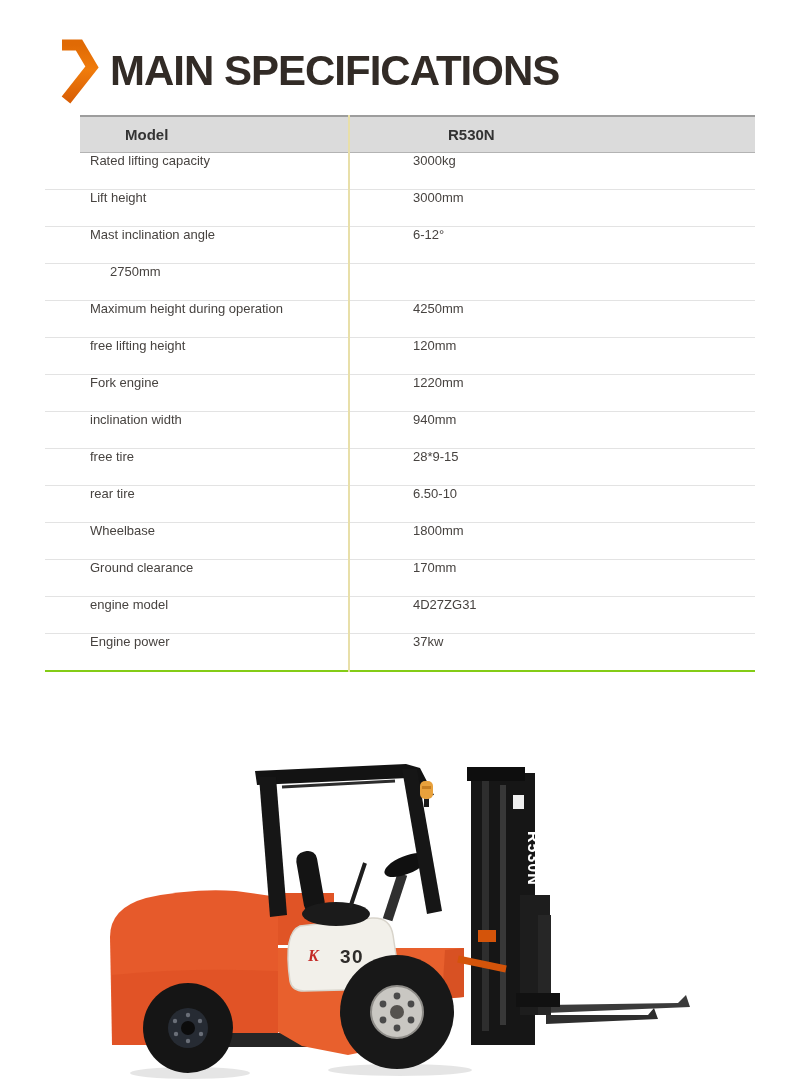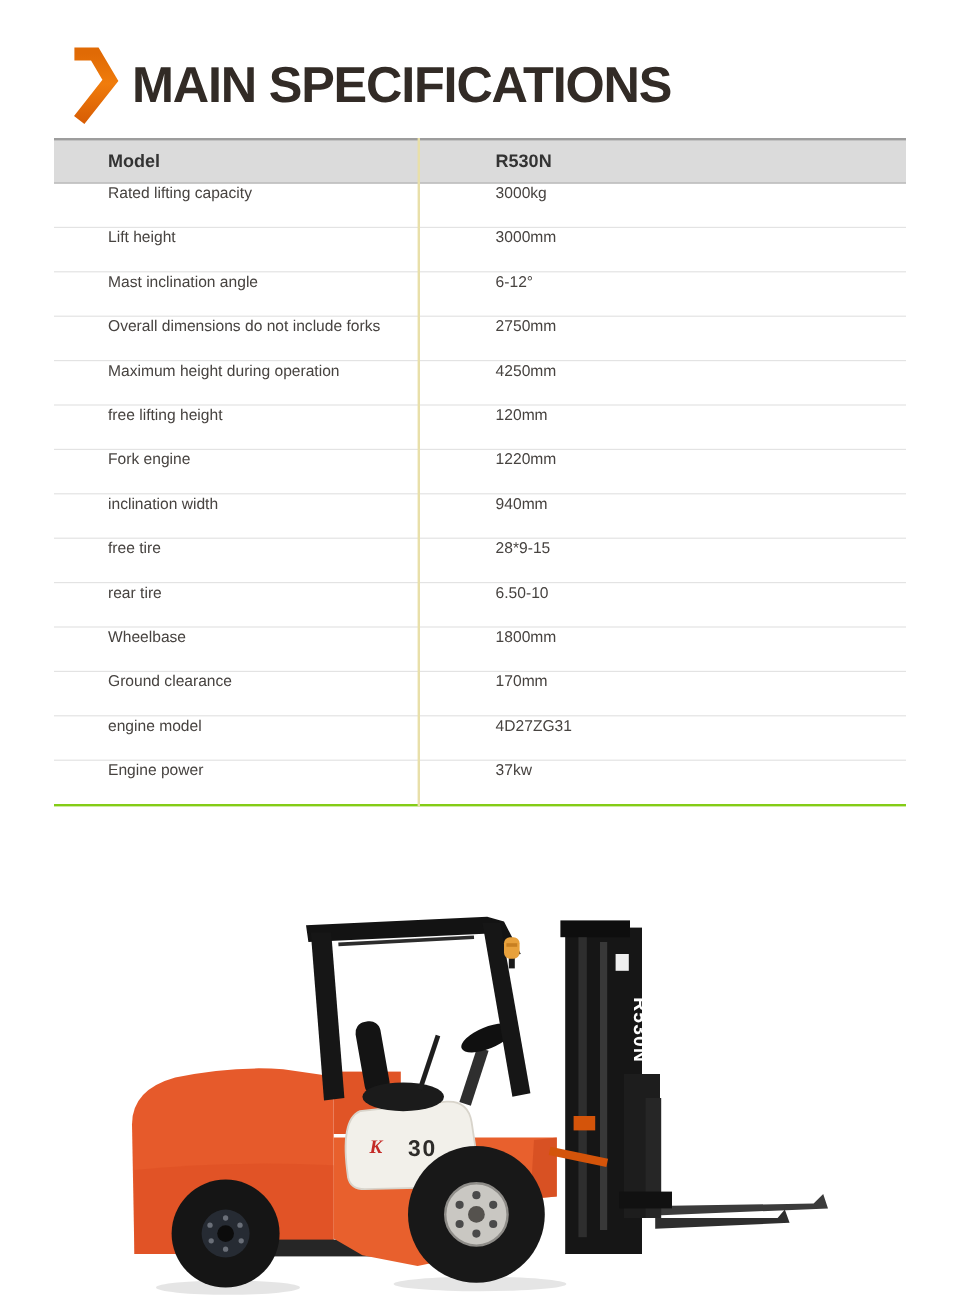--- a/index.html
+++ b/index.html
@@ -15,21 +15,21 @@
     color:#322b26;line-height:60px;white-space:nowrap;
   }
   
   .spec-table{
     position:absolute;left:45px;top:115px;width:710px;background:#fff;
   }
   .vline{position:absolute;left:303px;top:0;bottom:0;width:2px;background:#e8dfa9;z-index:2;}
   .thead{
     display:flex;align-items:center;height:35px;background:#dbdbdb;
     border-top:2px solid #9d9d9d;border-bottom:1px solid #b3b3b3;
-    font-size:15px;font-weight:bold;color:#333333;
+    font-size:15px;font-weight:bold;color:#333333;margin-left:35px;
   }
   .trow{
     display:flex;height:36px;
     border-bottom:1px solid #e3e3e3;font-size:13px;color:#474340;
   }
   .tbody .trow:last-child{border-bottom:2px solid #84cc16;}
   .cell{box-sizing:border-box;}
   .cell.label{width:303px;padding-left:45px;}
   .cell.value{flex:1;padding-left:65px;}
   
@@ -69,21 +69,20 @@
     </div>
       <div class="trow" style="">
       <div class="cell label">Lift height</div>
       <div class="cell value">3000mm</div>
     </div>
       <div class="trow" style="">
       <div class="cell label">Mast inclination angle</div>
       <div class="cell value">6-12°</div>
     </div>
       <div class="trow" style="">
-      <div class="cell label">Overall dimensions do not include forks</div>
       <div class="cell value">2750mm</div>
     </div>
       <div class="trow" style="">
       <div class="cell label">Maximum height during operation</div>
       <div class="cell value">4250mm</div>
     </div>
       <div class="trow" style="">
       <div class="cell label">free lifting height</div>
       <div class="cell value">120mm</div>
     </div>

